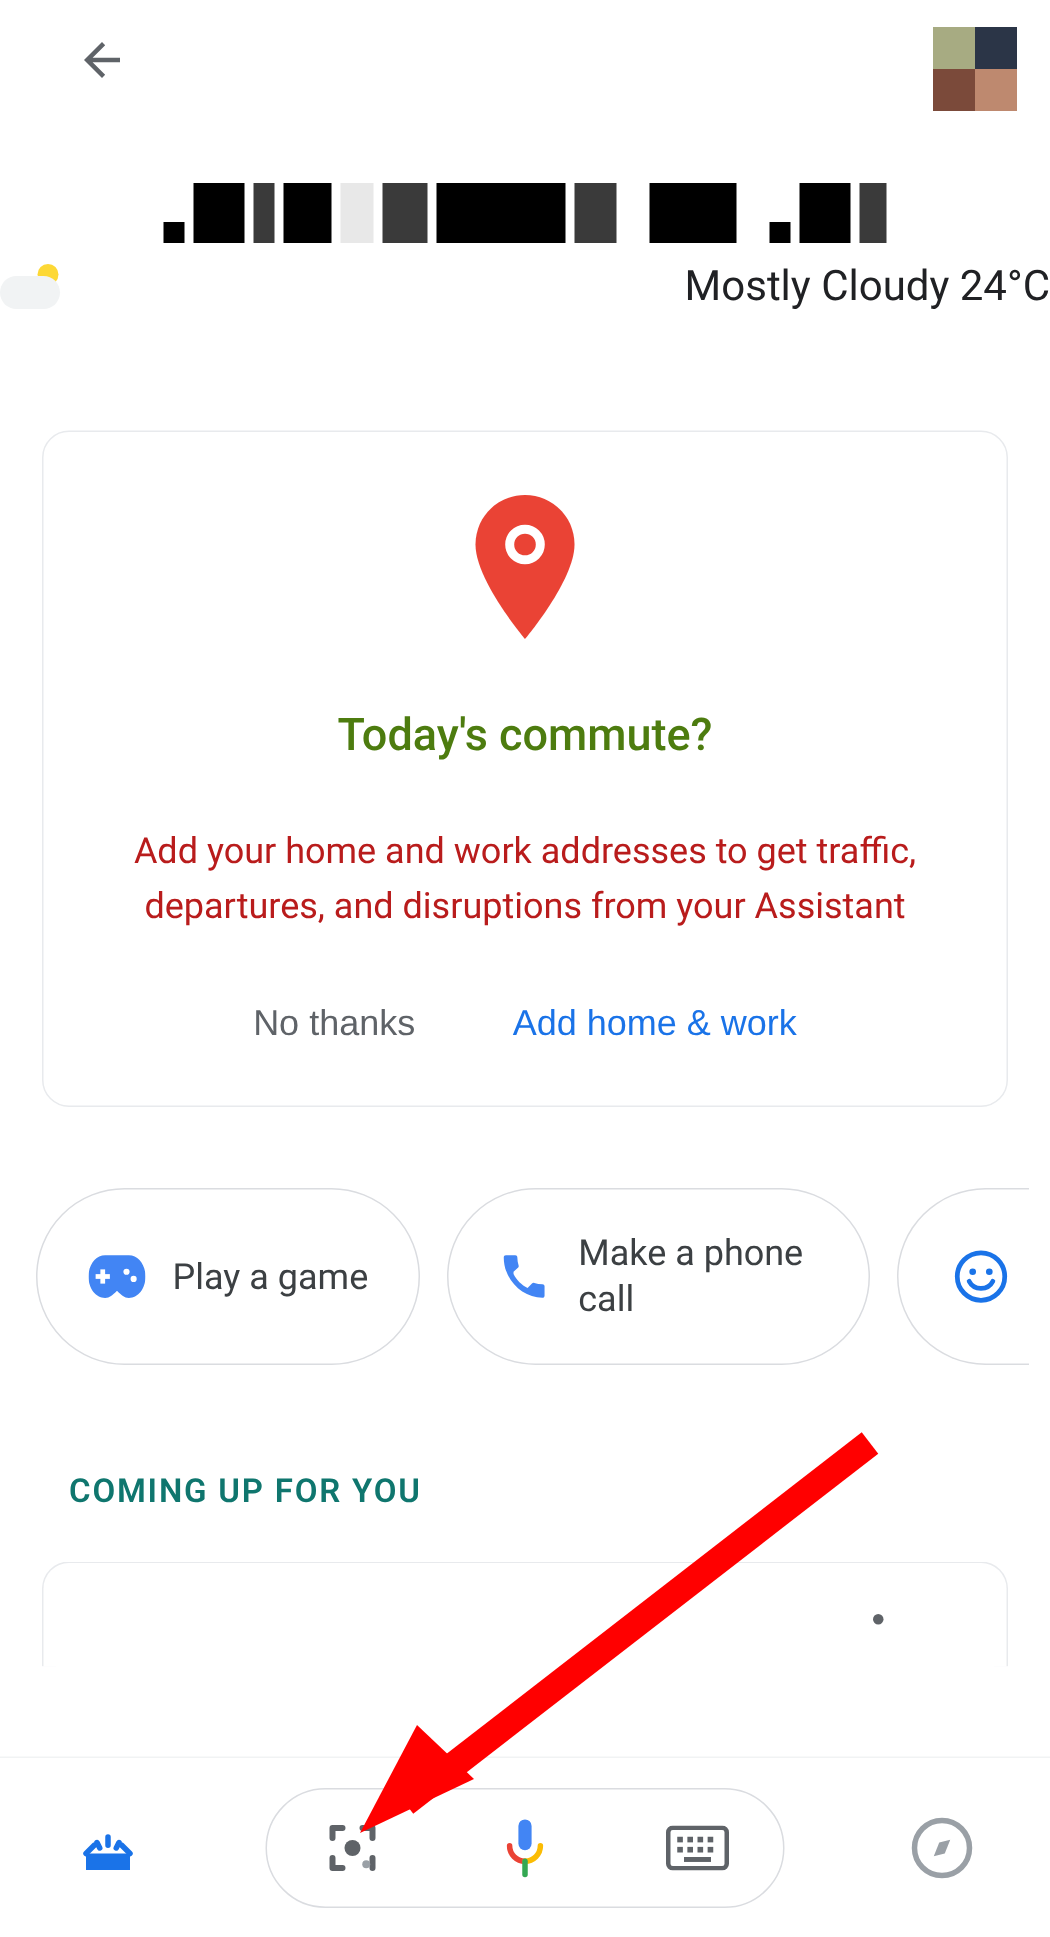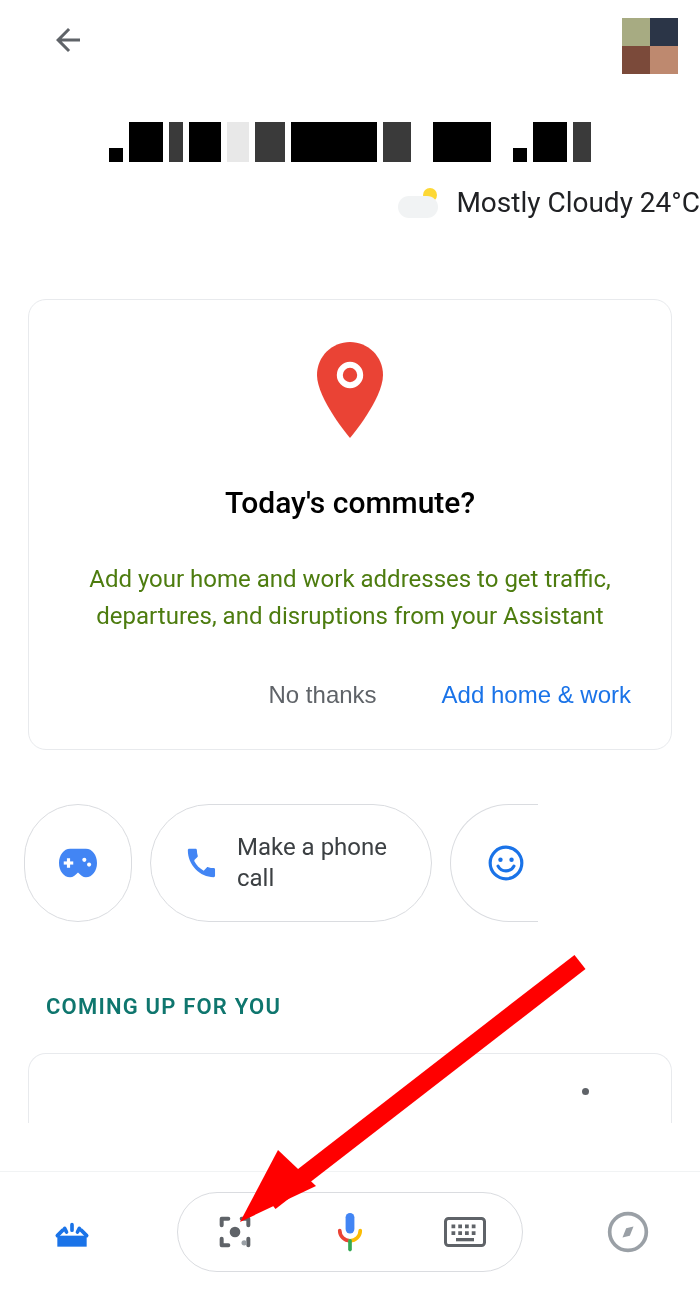--- a/index.html
+++ b/index.html
@@ -17,32 +17,32 @@
 
   
   .greeting { margin: 36px auto 0; width: 530px; height: 48px; display:flex; align-items:flex-end; gap:6px; justify-content:center; }
   .blk { height:40px; background:#000; }
   .blk.s{width:14px; height:14px;}
   .blk.g{background:#3a3a3a;}
   .blk.vl{background:#e8e8e8;}
   .greeting .sp{width:10px; display:inline-block;}
 
   
-  .weather { display:flex; align-items:center; justify-content:flex-end; gap:16px; margin-top:24px; }
+  .weather { display:flex; align-items:center; justify-content:space-between; gap:16px; margin-top:12px; }
   .weather-icon { width:42px; height:30px; position:relative; }
   .sun { position:absolute; top:0; right:3px; width:14px; height:14px; background:#fdd835; border-radius:50%; }
   .cloud { position:absolute; bottom:0; left:0; width:40px; height:22px; background:#f1f3f4; border-radius:20px; }
   .weather-text { font-size:28px; color:#202124; }
 
   
   .card { margin: 80px 28px 0; border:1px solid #e8eaed; border-radius:18px; padding:42px 40px 40px; text-align:center; }
   .pin-wrap { display:flex; justify-content:center; margin-bottom:42px; }
-  .card-title { font-size:30px; line-height:1.5; font-weight:500; color:#000000; margin-bottom:36px; }
-  .card-sub { font-size:24px; line-height:1.55; color:#4d7c0f; margin-bottom:46px; }
-  .card-actions { display:flex; justify-content:flex-end; gap:65px; font-size:24px; }
+  .card-title { font-size:30px; line-height:1.5; font-weight:500; color:#4d7c0f; margin-bottom:36px; }
+  .card-sub { font-size:24px; line-height:1.55; color:#b91c1c; margin-bottom:46px; }
+  .card-actions { display:flex; justify-content:center; gap:65px; font-size:24px; }
   .card-actions .btn-plain{ color:#5f6368; background:none; border:none; font-size:24px; cursor:pointer;}
   .card-actions .btn-accent{ color:#1a73e8; background:none; border:none; font-size:24px; cursor:pointer; font-weight:400;}
 
   
   .chips { display:flex; gap:18px; padding:0 24px; margin-top:54px; overflow:hidden;}
   .chip { flex:0 0 auto; display:flex; align-items:center; gap:18px; height:118px; border:1px solid #dadce0; border-radius:60px; padding:0 34px; font-size:24px; color:#3c4043; cursor:pointer; }
   .chip .label { max-width:160px; line-height:1.3;}
   .chip.small{ width:88px; justify-content:center; padding:0;}
   .chip.truncated{ padding-right:0; padding-left:22px; border-top-right-radius:0; border-bottom-right-radius:0; border-right:none;}
 
@@ -122,20 +122,21 @@
 
 <div class="chips">
   <div class="chip">
     <svg width="38" height="30" viewBox="0 0 24 18">
       <path d="M7 0h10c4 0 7 4 7 9s-3 9-7 9c-2 0-3-1-5-3h-0c-2 2-3 3-5 3-4 0-7-4-7-9S3 0 7 0z" fill="#4285f4"></path>
       <rect x="5" y="6" width="2" height="6" fill="#fff"></rect>
         <rect x="3" y="8" width="6" height="2" fill="#fff"></rect>
       <circle cx="16" cy="7" r="1.3" fill="#fff"></circle>
         <circle cx="19" cy="10" r="1.3" fill="#fff"></circle>
     </svg>
+    <span class="label">Play a game</span>
   </div>
   <div class="chip">
     <svg width="34" height="34" viewBox="0 0 24 24">
       <path d="M6.6 10.8c1.4 2.8 3.8 5.2 6.6 6.6l2.2-2.2c.3-.3.7-.4 1-.2 1.2.4 2.5.6 3.8.6.6 0 1 .4 1 1V21c0 .6-.4 1-1 1C10.6 22 2 13.4 2 3c0-.6.4-1 1-1h4.4c.6 0 1 .4 1 1 0 1.3.2 2.6.6 3.8.1.4 0 .8-.2 1l-2.2 2z" fill="#4285f4"></path>
     </svg>
     <span class="label">Make a phone call</span>
   </div>
   <div class="chip small truncated">
     <svg width="38" height="38" viewBox="0 0 24 24">
       <circle cx="12" cy="12" r="10" fill="none" stroke="#1a73e8" stroke-width="2"></circle>

